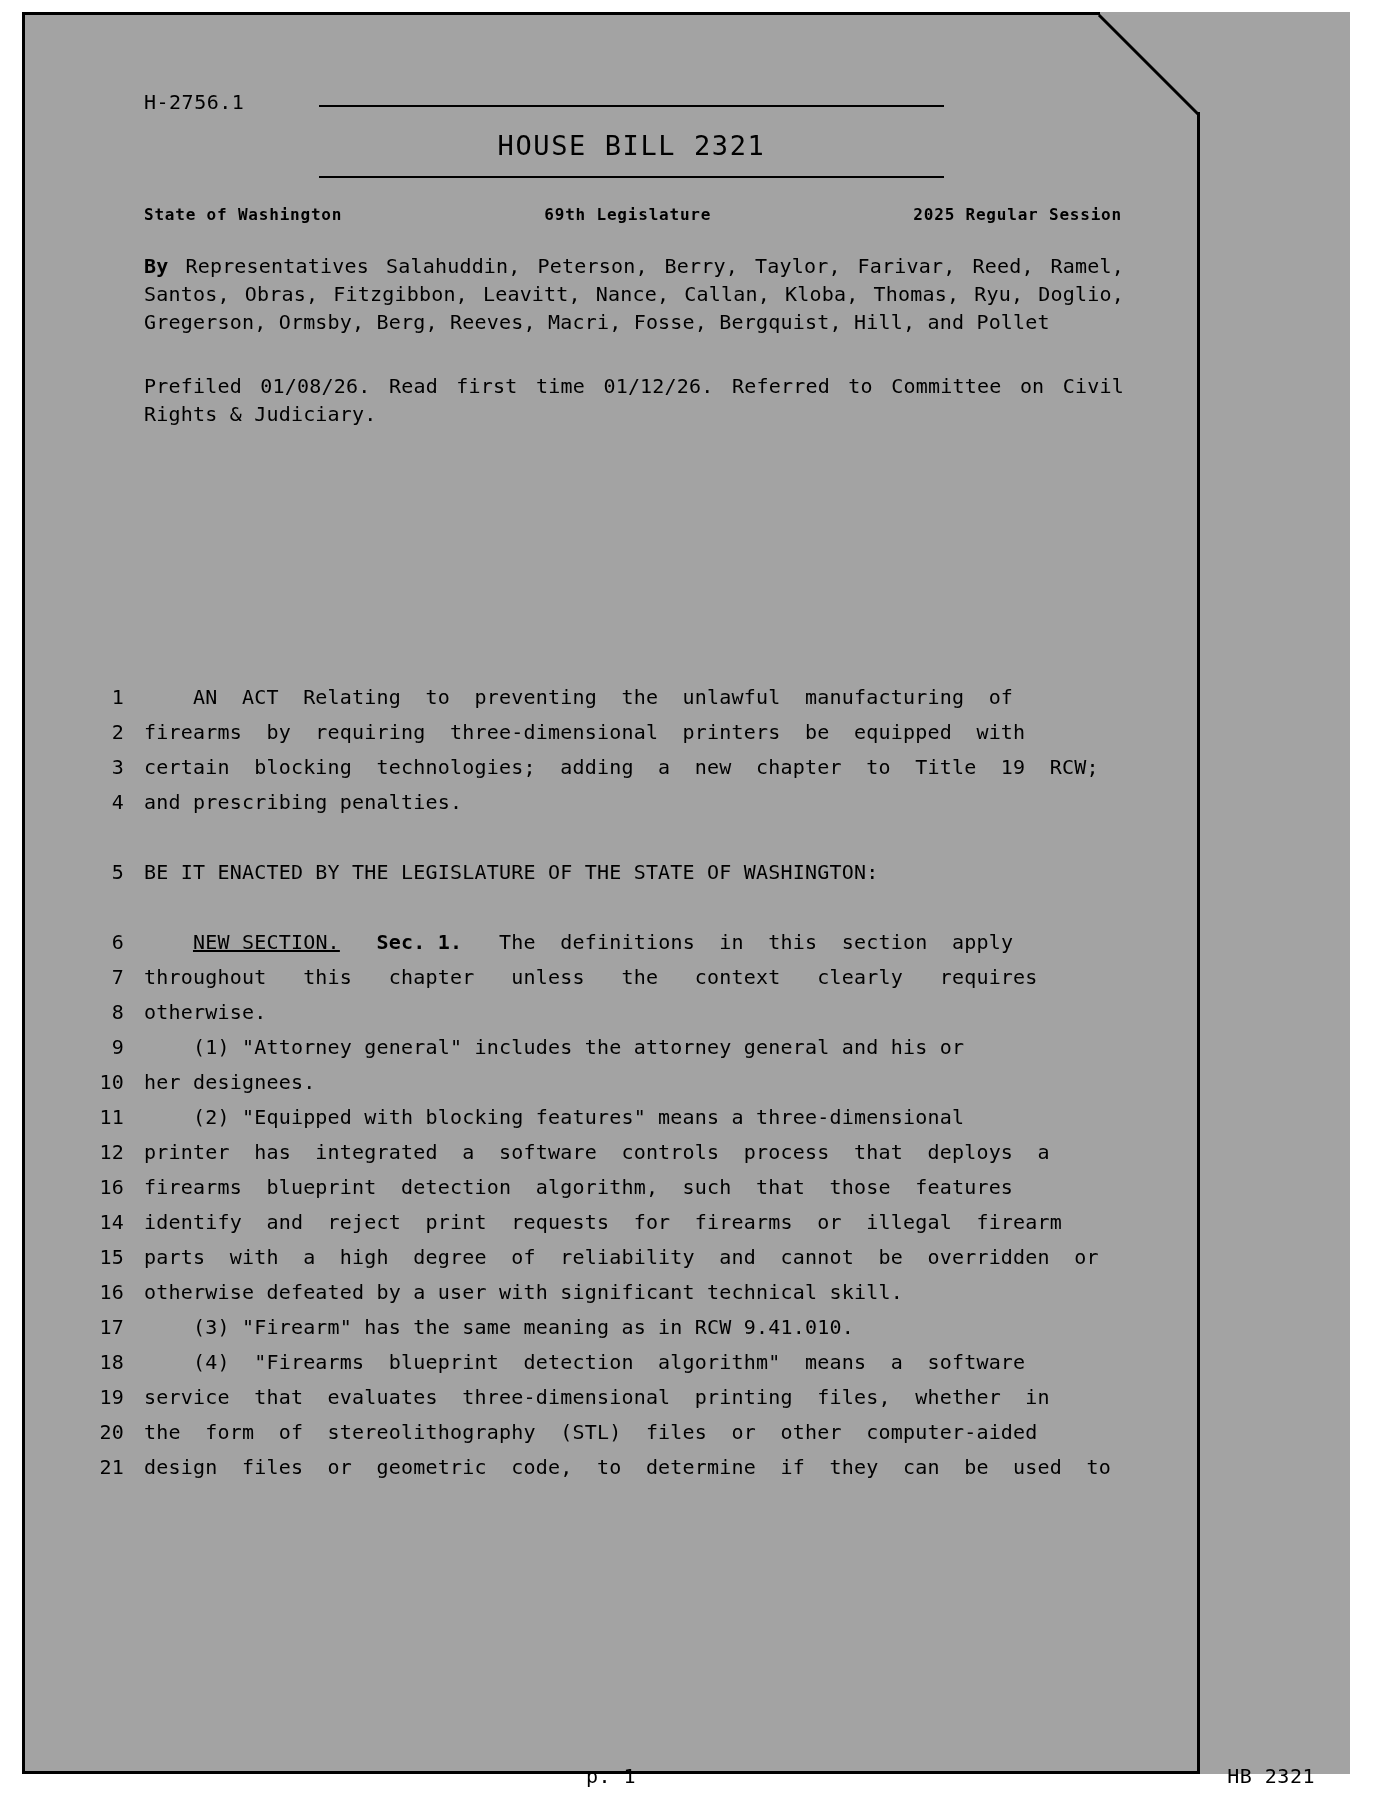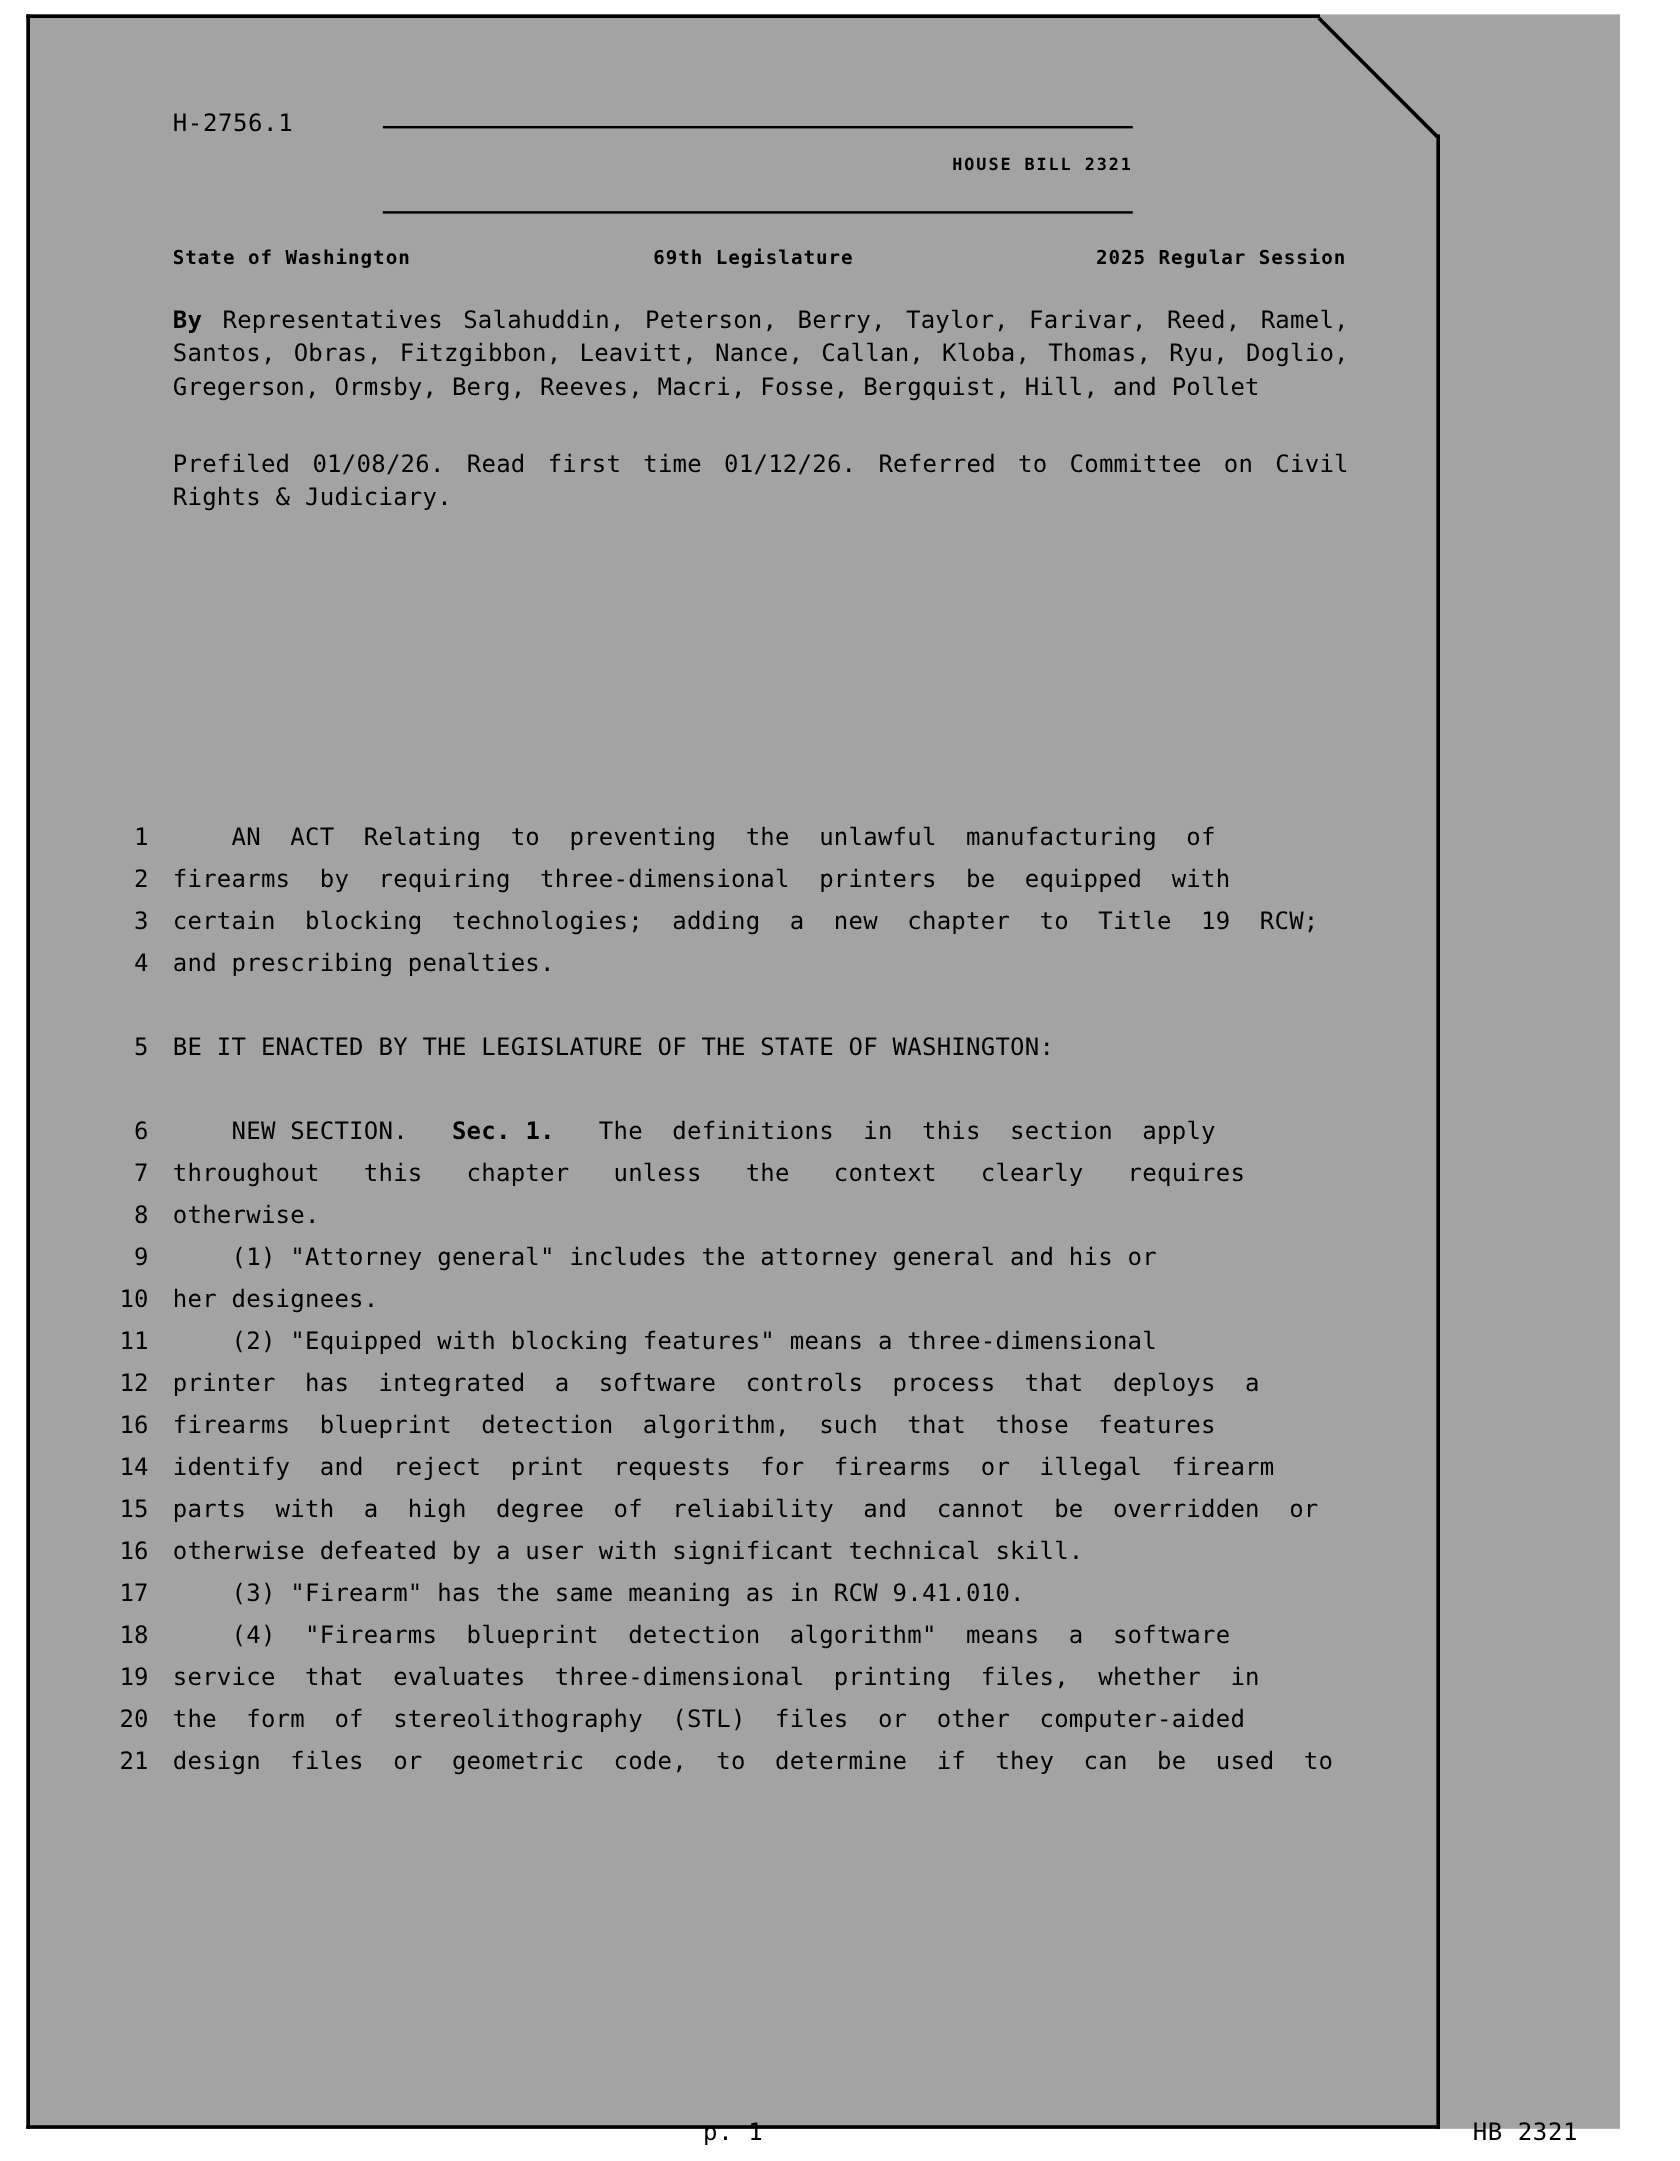--- a/index.html
+++ b/index.html
@@ -74,23 +74,23 @@
     top: 93px;
     width: 625px;
     height: 2px;
     background: #000000;
   }
   .bill-title {
     position: absolute;
     left: 297px;
     top: 118px;
     width: 625px;
-    text-align: right;
-    font-size: 14px;
-    font-weight: bold;
+    text-align: center;
+    font-size: 27px;
+    font-weight: normal;
     letter-spacing: 1.6px;
   }
   .rule-bottom {
     position: absolute;
     left: 297px;
     top: 164px;
     width: 625px;
     height: 2px;
     background: #000000;
   }
@@ -154,21 +154,21 @@
     text-align: right;
     font-size: 20px;
   }
   .bline .txt {
     position: absolute;
     left: 100px;
     width: 1000px;
     white-space: pre;
   }
   .bline.sp-before { margin-top: 35px; }
-  .ul { }
+  .ul { text-decoration: underline; }
   .bd { font-weight: bold; }
 
   
   .footer-center {
     position: absolute;
     left: 0;
     top: 1712px;
     width: 1178px;
     text-align: center;
     font-size: 20px;

